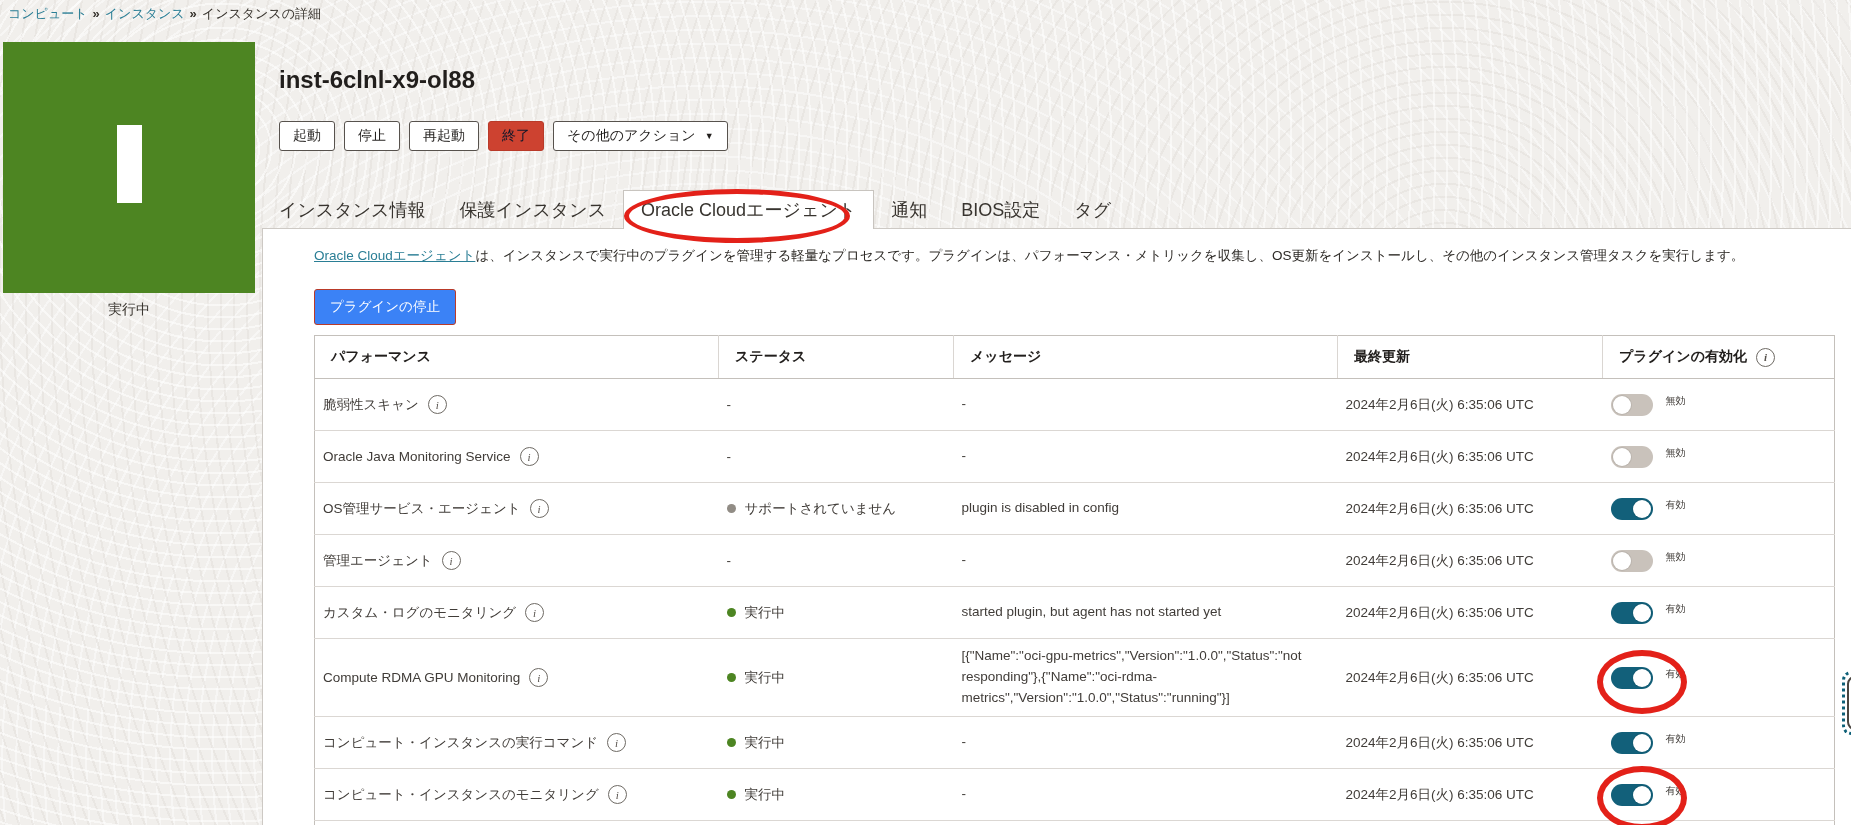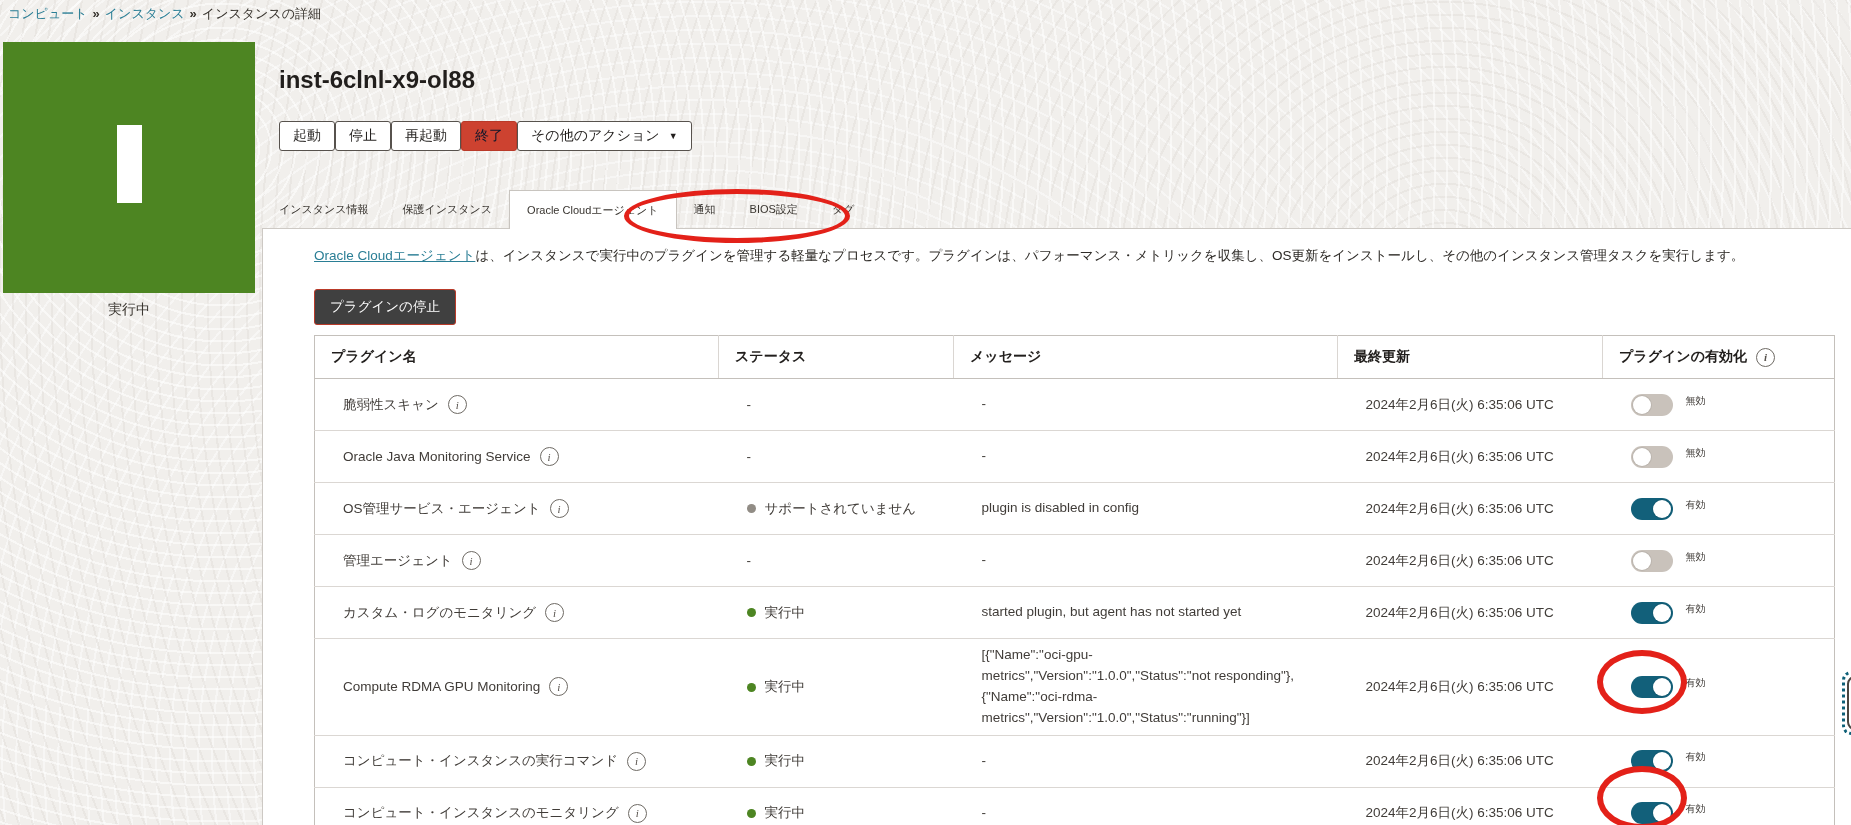--- a/index.html
+++ b/index.html
@@ -17,41 +17,41 @@
   .bc-item.current{color:#36322c;cursor:default;}
   .bc-sep{color:#36322c;margin:0 5px;font-weight:bold;}
   
   .avatar{position:absolute;left:3px;top:42px;width:252px;height:251px;background:#4d8522;}
   .avatar-bar{position:absolute;left:114px;top:83px;width:25px;height:78px;background:#ffffff;}
   .status-label{position:absolute;left:3px;top:301px;width:252px;text-align:center;font-size:14px;color:#36322c;}
   
   .page-title{position:absolute;left:279px;top:50px;font-size:24px;font-weight:700;color:#211e1c;}
   .action-bar{position:absolute;left:279px;top:121px;display:flex;}
   .btn{display:inline-flex;align-items:center;height:30px;padding:0 13px;background:#fff;border:1px solid #57524d;
-    border-radius:3px;font-size:14px;color:#211e1c;cursor:pointer;font-family:inherit;}
+    border-radius:3px;font-size:14px;color:#211e1c;margin-right:9px;cursor:pointer;font-family:inherit;}
   .btn.danger{background:#cd4230;border-color:#b93a29;color:#0f172a;}
   .btn .caret{margin-left:9px;font-size:9px;line-height:1;}
   
   .tab-bar{position:absolute;left:262px;top:190px;height:39px;display:flex;z-index:3;}
-  .tab{display:flex;align-items:center;padding:0 17px;font-size:11px;color:#38342f;cursor:pointer;box-sizing:border-box;}
+  .tab{display:flex;align-items:center;padding:0 17px;font-size:18px;color:#38342f;cursor:pointer;box-sizing:border-box;}
   .tab.active{background:#fff;border:1px solid #c8c4bf;border-bottom:none;}
   
   .panel{position:absolute;left:262px;top:228px;width:1589px;height:600px;background:#fff;
     border-top:1px solid #cdc9c4;border-left:1px solid #cdc9c4;box-sizing:border-box;z-index:1;}
   .desc{margin:18px 0 0 51px;font-size:13.5px;color:#2e2b27;width:1480px;}
   .desc a{color:#2a7e95;}
-  .stop-btn{margin:24px 0 0 51px;background:#404040;color:#fff;border:1px solid #b93a29;border-radius:3px;
+  .stop-btn{margin:24px 0 0 51px;background:#3b82f6;color:#fff;border:1px solid #b93a29;border-radius:3px;
     padding:8px 15px;font-size:13.5px;cursor:pointer;font-family:inherit;}
   
   table.plugins{border-collapse:collapse;table-layout:fixed;width:1520px;margin:10px 0 0 51px;
     border:1px solid #c4c0bb;background:#fff;}
   .plugins th{height:43px;text-align:left;padding:0 16px;font-size:14px;font-weight:bold;color:#211e1c;
     border-bottom:1px solid #c4c0bb;border-right:1px solid #dad6d2;box-sizing:border-box;}
   .plugins th:last-child{border-right:none;}
-  .plugins td{padding:6px 28px;vertical-align:middle;font-size:13.5px;color:#403c38;
+  .plugins td{padding:6px 8px;vertical-align:middle;font-size:13.5px;color:#403c38;
     border-bottom:1px solid #dbd7d3;box-sizing:border-box;}
   .plugins tbody tr{height:52px;}
   .plugins tbody tr.tall{height:78px;}
   .plugins tbody tr.partial{height:10px;}
   .c-msg{line-height:1.55;overflow-wrap:anywhere;}
   .c-date{white-space:nowrap;}
   .dot{display:inline-block;width:9px;height:9px;border-radius:50%;margin-right:9px;vertical-align:middle;}
   .dot.green{background:#4d8522;}
   .dot.gray{background:#918c85;}
   .info{display:inline-flex;align-items:center;justify-content:center;width:17px;height:17px;border-radius:50%;
@@ -123,21 +123,21 @@
     <table class="plugins">
       <colgroup>
         <col style="width:404px">
           <col style="width:235px">
           <col style="width:384px">
           <col style="width:265px">
           <col style="width:232px">
       </colgroup>
       <thead>
         <tr>
-            <th><span>プラグイン名</span></th>
+            <th><span>パフォーマンス</span></th>
             <th><span>ステータス</span></th>
             <th><span>メッセージ</span></th>
             <th><span>最終更新</span></th>
             <th><span>プラグインの有効化</span><span class="info">i</span></th>
           </tr>
       </thead>
       <tbody>
       <tr>
       <td class="c-name">
               <span class="name-wrap">

